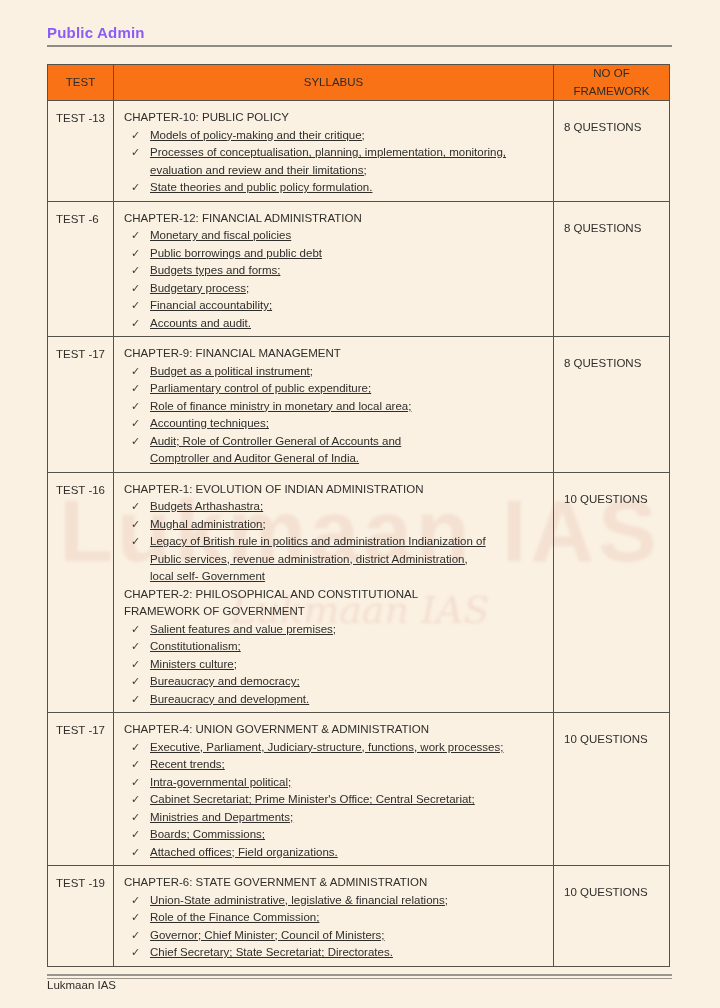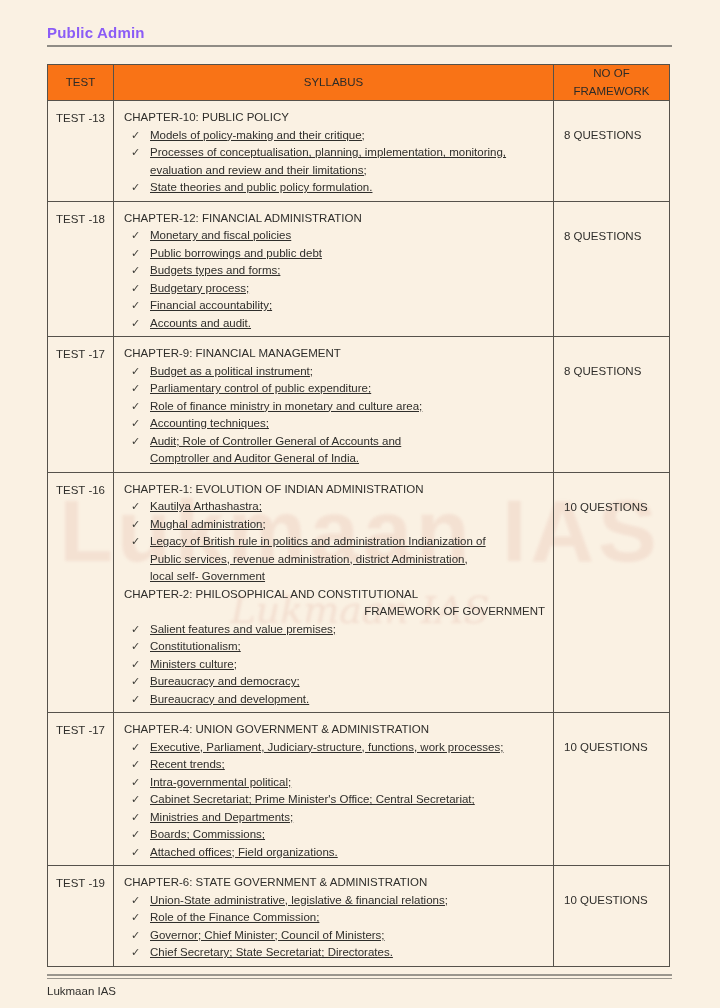--- a/index.html
+++ b/index.html
@@ -53,25 +53,25 @@
     vertical-align: top;
     padding: 9px 2px 4px 8px;
     white-space: nowrap;
   }
   td.syllabus-cell {
     vertical-align: top;
     padding: 8px 8px 4px 8px;
   }
   td.questions-cell {
     vertical-align: top;
-    padding: 26px 2px 4px 10px;
+    padding: 18px 2px 4px 10px;
     white-space: nowrap;
   }
   .item.chapter { padding-left: 2px; }
-  .chapter2 { padding-left: 93px; text-align: right; }
+  .chapter2 { padding-left: 93px; }
   .item.bullet {
     display: flex;
     padding-left: 9px;
   }
   .check {
     flex: 0 0 13px;
     width: 13px;
     margin-right: 6px;
     color: #3c3b36;
     font-size: 11px;
@@ -80,21 +80,20 @@
   .footer-divider {
     width: 625px;
     height: 5px;
     border-top: 2px solid #9a968e;
     border-bottom: 1px solid #9a968e;
     margin-top: 7px;
   }
   .footer-brand {
     font-size: 11.5px;
     color: #2f2e2b;
-    margin-top: 6px;
   }
   .watermark {
     position: absolute;
     top: 480px;
     left: 30px;
     width: 660px;
     text-align: center;
     z-index: 0;
     pointer-events: none;
     user-select: none;
@@ -155,21 +154,21 @@
 evaluation and review and their limitations;</span>
             </div>
             <div class="item bullet">
               <span class="check">✓</span>
               <span class="btext">State theories and public policy formulation.</span>
             </div>
           </td>
           <td class="questions-cell">8 QUESTIONS</td>
         </tr>
         <tr>
-          <td class="test-cell">TEST -18</td>
+          <td class="test-cell">TEST -6</td>
           <td class="syllabus-cell">
             <div class="item chapter">CHAPTER-12: FINANCIAL ADMINISTRATION</div>
             <div class="item bullet">
               <span class="check">✓</span>
               <span class="btext">Monetary and fiscal policies</span>
             </div>
             <div class="item bullet">
               <span class="check">✓</span>
               <span class="btext">Public borrowings and public debt</span>
             </div>
@@ -199,41 +198,41 @@
             <div class="item bullet">
               <span class="check">✓</span>
               <span class="btext">Budget as a political instrument;</span>
             </div>
             <div class="item bullet">
               <span class="check">✓</span>
               <span class="btext">Parliamentary control of public expenditure;</span>
             </div>
             <div class="item bullet">
               <span class="check">✓</span>
-              <span class="btext">Role of finance ministry in monetary and culture area;</span>
+              <span class="btext">Role of finance ministry in monetary and local area;</span>
             </div>
             <div class="item bullet">
               <span class="check">✓</span>
               <span class="btext">Accounting techniques;</span>
             </div>
             <div class="item bullet">
               <span class="check">✓</span>
               <span class="btext">Audit; Role of Controller General of Accounts and
 Comptroller and Auditor General of India.</span>
             </div>
           </td>
           <td class="questions-cell">8 QUESTIONS</td>
         </tr>
         <tr>
           <td class="test-cell">TEST -16</td>
           <td class="syllabus-cell">
             <div class="item chapter">CHAPTER-1: EVOLUTION OF INDIAN ADMINISTRATION</div>
             <div class="item bullet">
               <span class="check">✓</span>
-              <span class="btext">Kautilya Arthashastra;</span>
+              <span class="btext">Budgets Arthashastra;</span>
             </div>
             <div class="item bullet">
               <span class="check">✓</span>
               <span class="btext">Mughal administration;</span>
             </div>
             <div class="item bullet">
               <span class="check">✓</span>
               <span class="btext">Legacy of British rule in politics and administration Indianization of
 Public services, revenue administration, district Administration,
 local self- Government</span>

